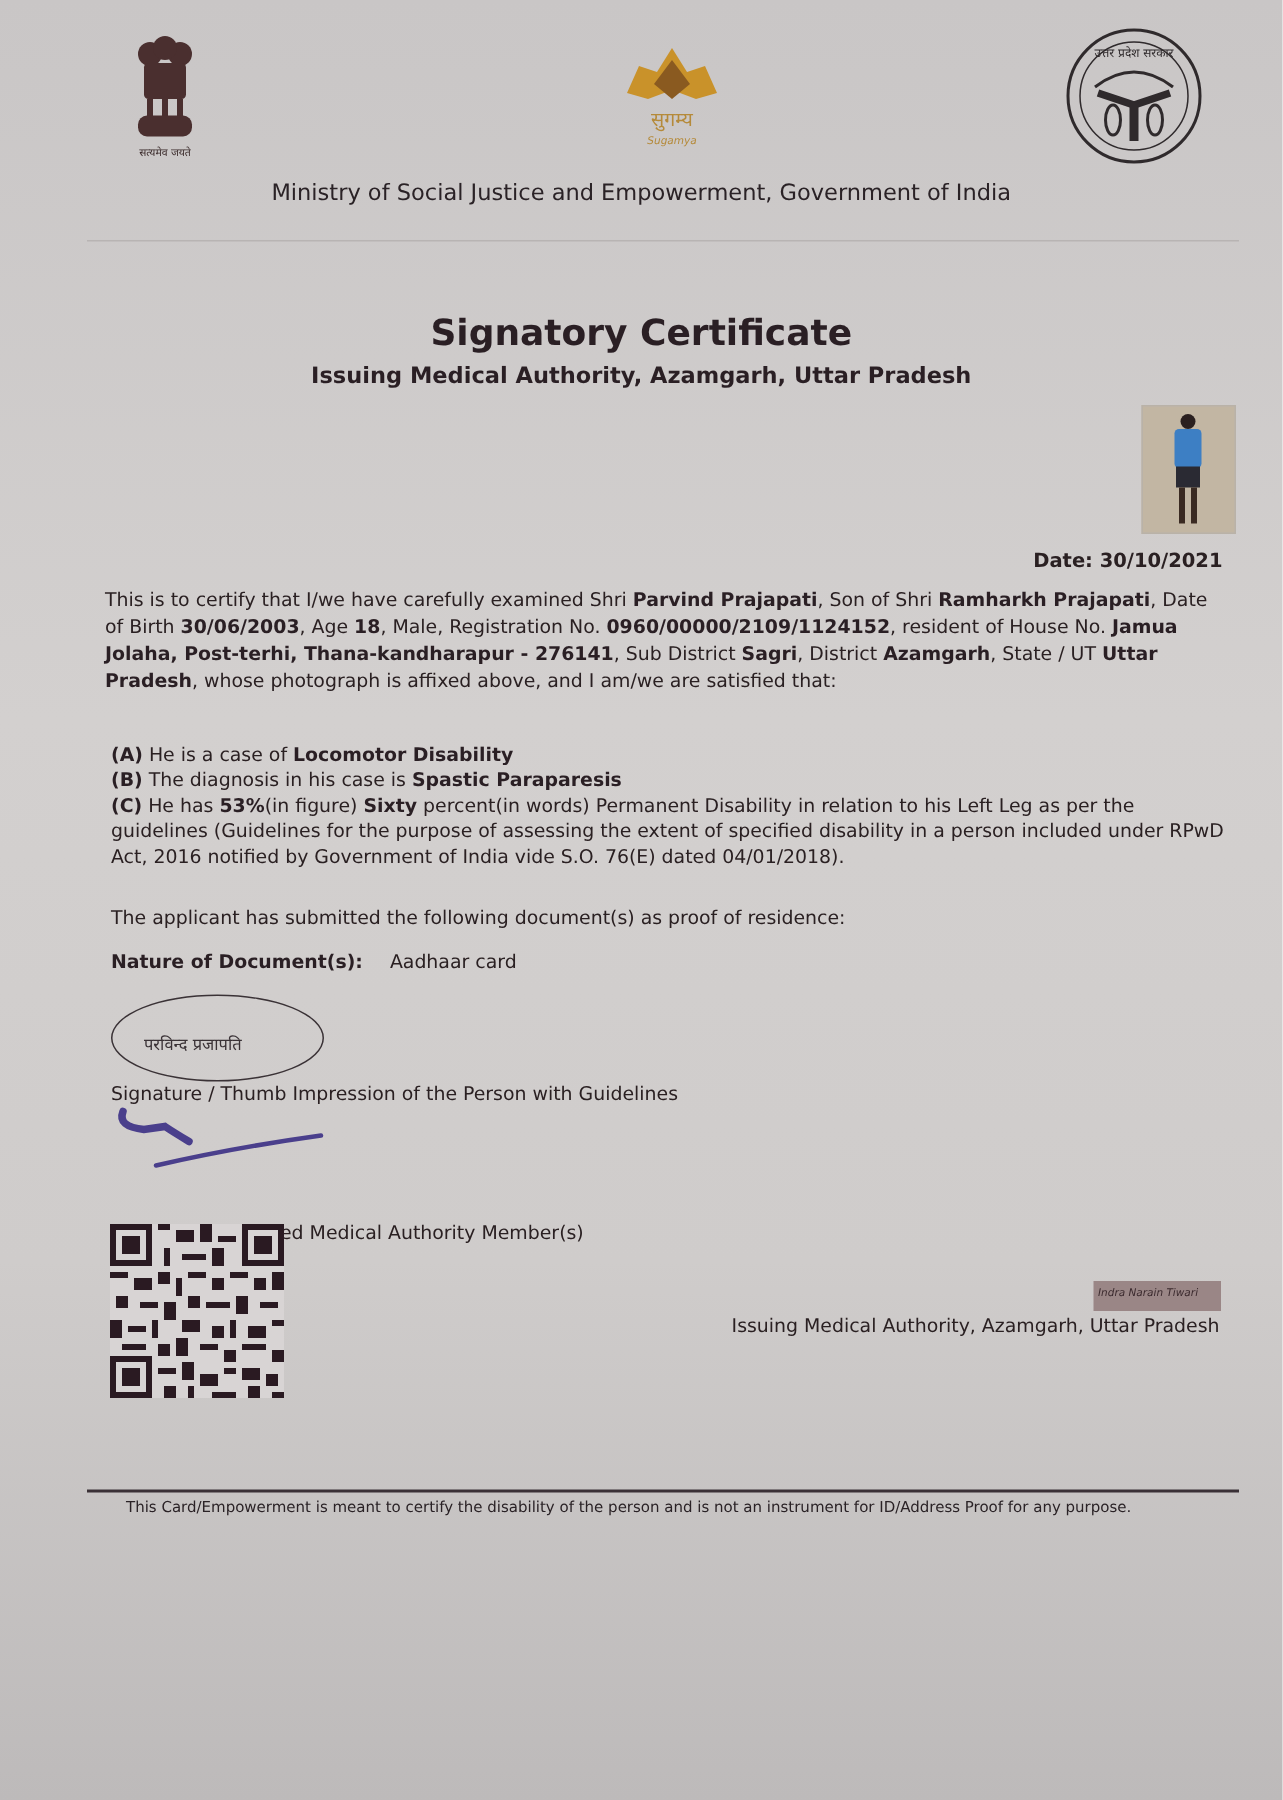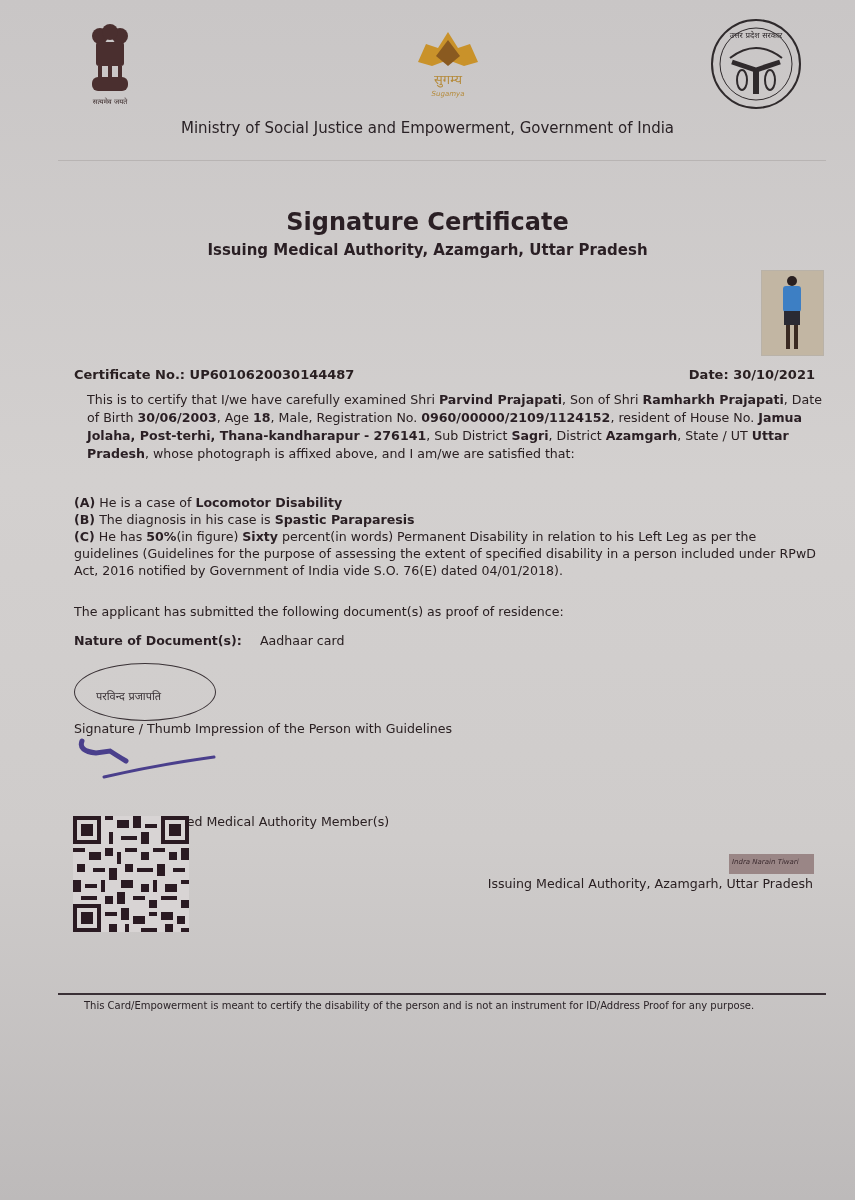--- a/index.html
+++ b/index.html
@@ -14,21 +14,21 @@
   .emblem-india { left:82px; top:22px; width:56px; height:86px; }
   .logo-center { left:408px; top:30px; width:80px; height:70px; }
   .seal-up { left:710px; top:18px; width:92px; height:92px; }
   .dept { left:0; width:855px; top:118px; text-align:center; font-size:15px; line-height:21px; color:#2a2226; }
   .hr-top { left:58px; top:160px; width:768px; height:1px; background:#b8b4b3; }
   .title { left:0; width:855px; top:208px; text-align:center; font-size:24px; font-weight:bold; color:#2a1f24; }
   .subtitle { left:0; width:855px; top:241px; text-align:center; font-size:15px; font-weight:bold; color:#2a1f24; }
   .photo { left:761px; top:270px; width:61px; height:84px; background:#c0b6a6; border:1px solid #b9b2a8; overflow:hidden; }
   .certno { left:74px; top:367px; font-size:13px; font-weight:bold; }
   .date { right:40px; top:367px; font-size:13px; font-weight:bold; }
-  .body-text { left:87px; top:391px; width:748px; font-size:12.6px; line-height:18px; }
+  .body-text { left:70px; top:391px; width:748px; font-size:12.6px; line-height:18px; }
   .points { left:74px; top:494px; width:748px; font-size:12.6px; line-height:17px; }
   .proof { left:74px; top:604px; font-size:12.6px; }
   .nature { left:74px; top:633px; font-size:12.6px; }
   .nature b { margin-right:18px; }
   .sig-oval { left:74px; top:663px; width:140px; height:56px; border:1.3px solid #3a3236; border-radius:50%; }
   .sig-oval-text { left:96px; top:688px; font-size:11px; color:#3a3236; font-family:"DejaVu Serif", serif; }
   .sig-label { left:74px; top:721px; font-size:12.6px; }
   .sign-scribble { left:76px; top:737px; width:150px; height:50px; }
   .signatory-label { left:74px; top:814px; font-size:12.6px; }
   .qr { left:72px; top:816px; width:118px; height:116px; }
@@ -76,51 +76,47 @@
     <ellipse cx="32" cy="62" rx="5" ry="10" fill="none" stroke="#2f2a2c" stroke-width="2"></ellipse>
     <ellipse cx="60" cy="62" rx="5" ry="10" fill="none" stroke="#2f2a2c" stroke-width="2"></ellipse>
     <text x="46" y="20" font-size="8" text-anchor="middle" fill="#2f2a2c">उत्तर प्रदेश सरकार</text>
   </svg>
 
   <div class="abs dept">
     <div>Ministry of Social Justice and Empowerment, Government of India</div>
   </div>
   <div class="abs hr-top"></div>
 
-  <div class="abs title">Signature Certificate</div>
+  <div class="abs title">Signatory Certificate</div>
   <div class="abs subtitle">Issuing Medical Authority, Azamgarh, Uttar Pradesh</div>
 
   <div class="abs photo">
     <svg width="61" height="84" viewBox="0 0 61 84">
       <rect width="61" height="84" fill="#c2b6a3"></rect>
       <circle cx="30" cy="10" r="5" fill="#2a2020"></circle>
       <rect x="21" y="15" width="18" height="26" rx="3" fill="#3d7fc4"></rect>
       <rect x="22" y="40" width="16" height="14" fill="#2a2a33"></rect>
       <rect x="24" y="54" width="4" height="24" fill="#3a2a22"></rect>
       <rect x="32" y="54" width="4" height="24" fill="#3a2a22"></rect>
     </svg>
   </div>
 
-  <div class="abs certno">
-    <span>Certificate No.:</span>
-    <span>UP6010620030144487</span>
-  </div>
   <div class="abs date">
     <span>Date:</span>
     <span>30/10/2021</span>
   </div>
 
   <div class="abs body-text">
     <span>This is to certify that I/we have carefully examined Shri </span><b>Parvind Prajapati</b><span>, Son of Shri </span><b>Ramharkh Prajapati</b><span>, Date of Birth </span><b>30/06/2003</b><span>, Age </span><b>18</b><span>, Male, Registration No. </span><b>0960/00000/2109/1124152</b><span>, resident of House No. </span><b>Jamua Jolaha, Post-terhi, Thana-kandharapur - 276141</b><span>, Sub District </span><b>Sagri</b><span>, District </span><b>Azamgarh</b><span>, State / UT </span><b>Uttar Pradesh</b><span>, whose photograph is affixed above, and I am/we are satisfied that:</span>
   </div>
 
   <div class="abs points">
     <div><b>(A)</b><span> He is a case of </span><b>Locomotor Disability</b></div>
     <div><b>(B)</b><span> The diagnosis in his case is </span><b>Spastic Paraparesis</b></div>
-    <div><b>(C)</b><span> He has </span><b>50%</b><span>(in figure) </span><b>Sixty</b><span> percent(in words) Permanent Disability in relation to his Left Leg as per the guidelines (Guidelines for the purpose of assessing the extent of specified disability in a person included under RPwD Act, 2016 notified by Government of India vide S.O. 76(E) dated 04/01/2018).</span></div>
+    <div><b>(C)</b><span> He has </span><b>53%</b><span>(in figure) </span><b>Sixty</b><span> percent(in words) Permanent Disability in relation to his Left Leg as per the guidelines (Guidelines for the purpose of assessing the extent of specified disability in a person included under RPwD Act, 2016 notified by Government of India vide S.O. 76(E) dated 04/01/2018).</span></div>
   </div>
 
   <div class="abs proof">The applicant has submitted the following document(s) as proof of residence:</div>
   <div class="abs nature">
     <b>Nature of Document(s):</b><span>Aadhaar card</span>
   </div>
 
   <div class="abs sig-oval"></div>
   <div class="abs sig-oval-text">परविन्द प्रजापति</div>
   <div class="abs sig-label">Signature / Thumb Impression of the Person with Guidelines</div>

